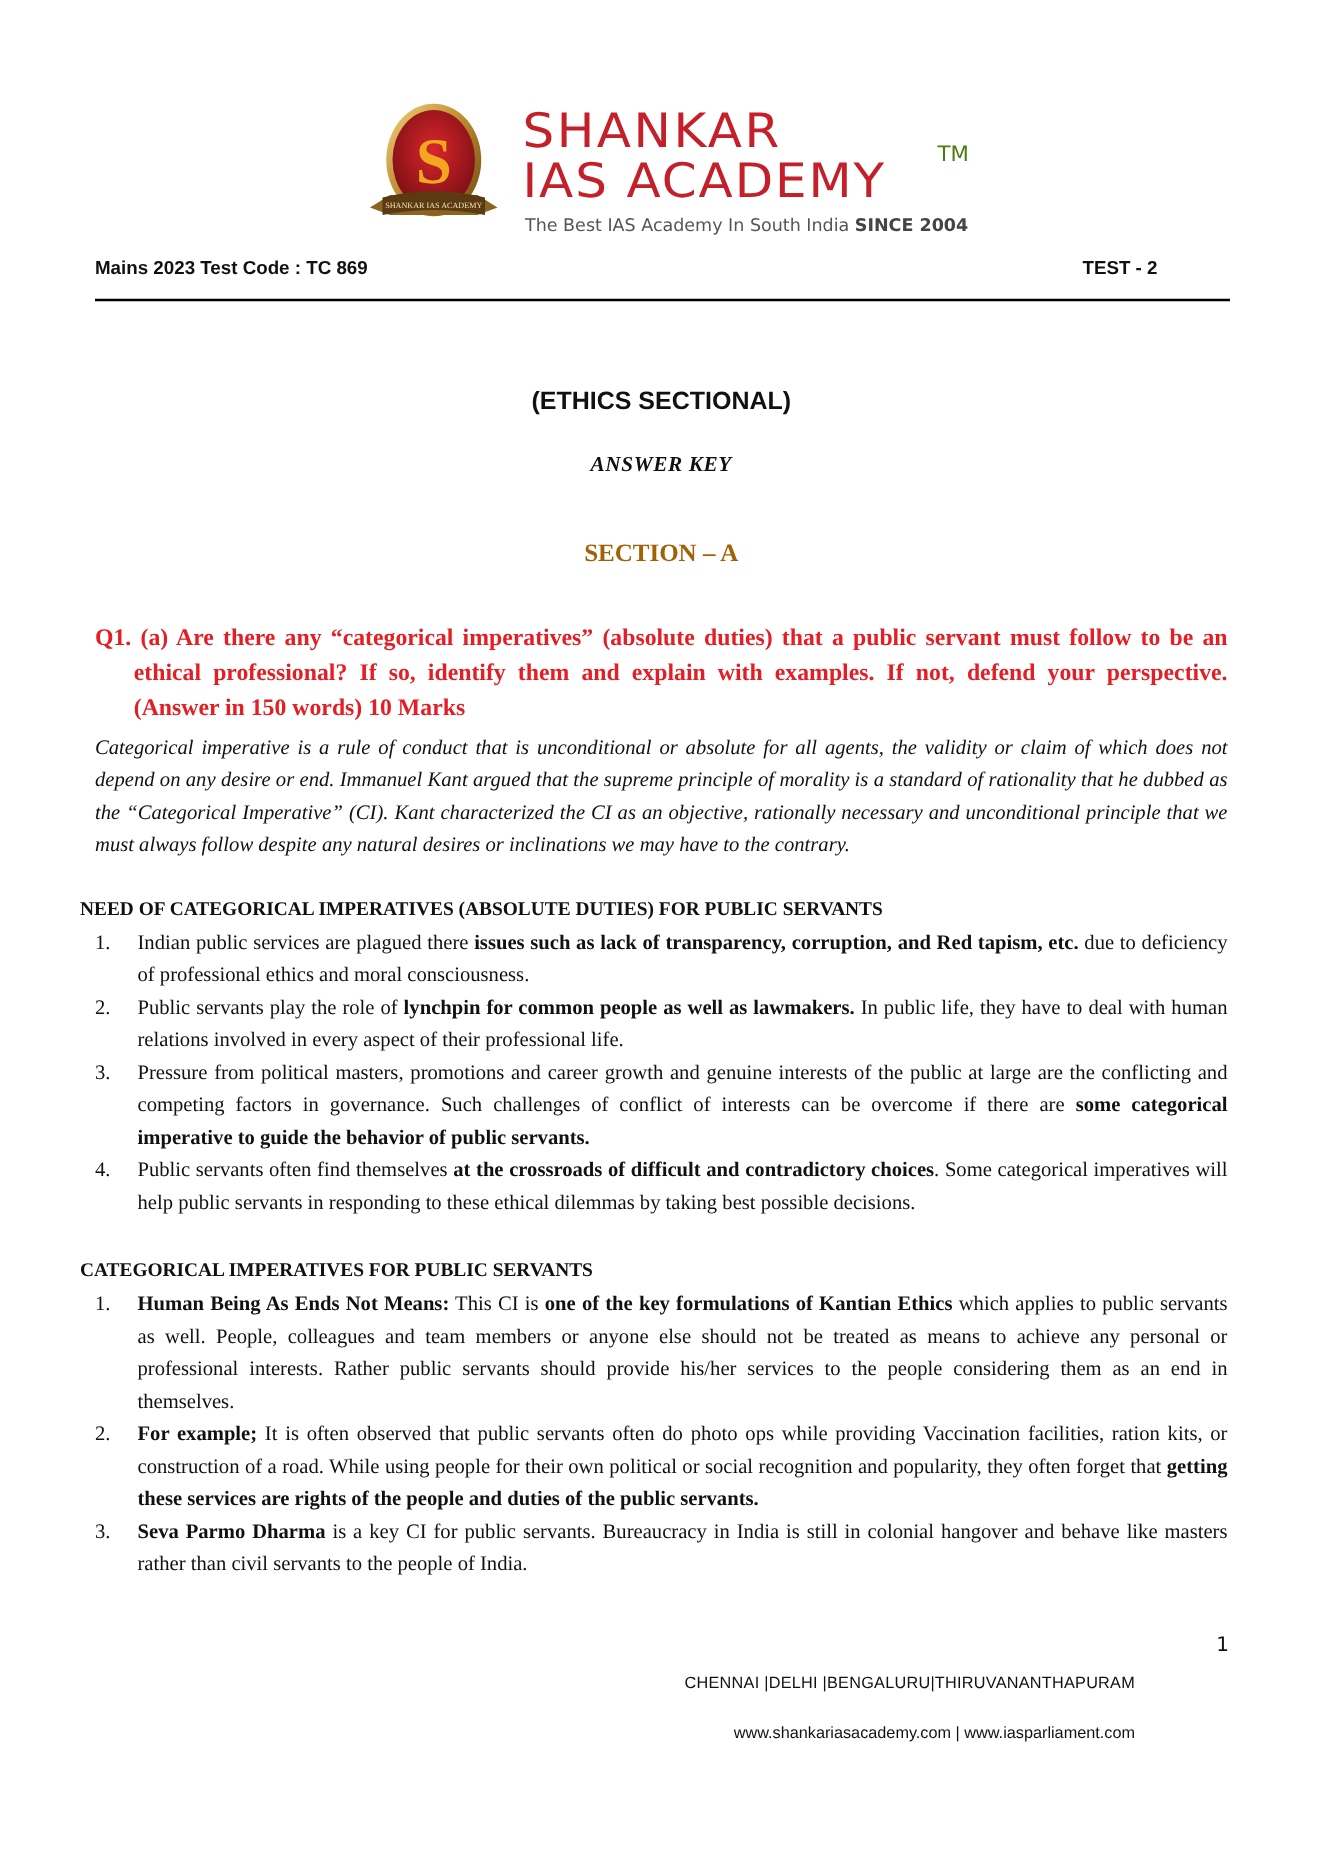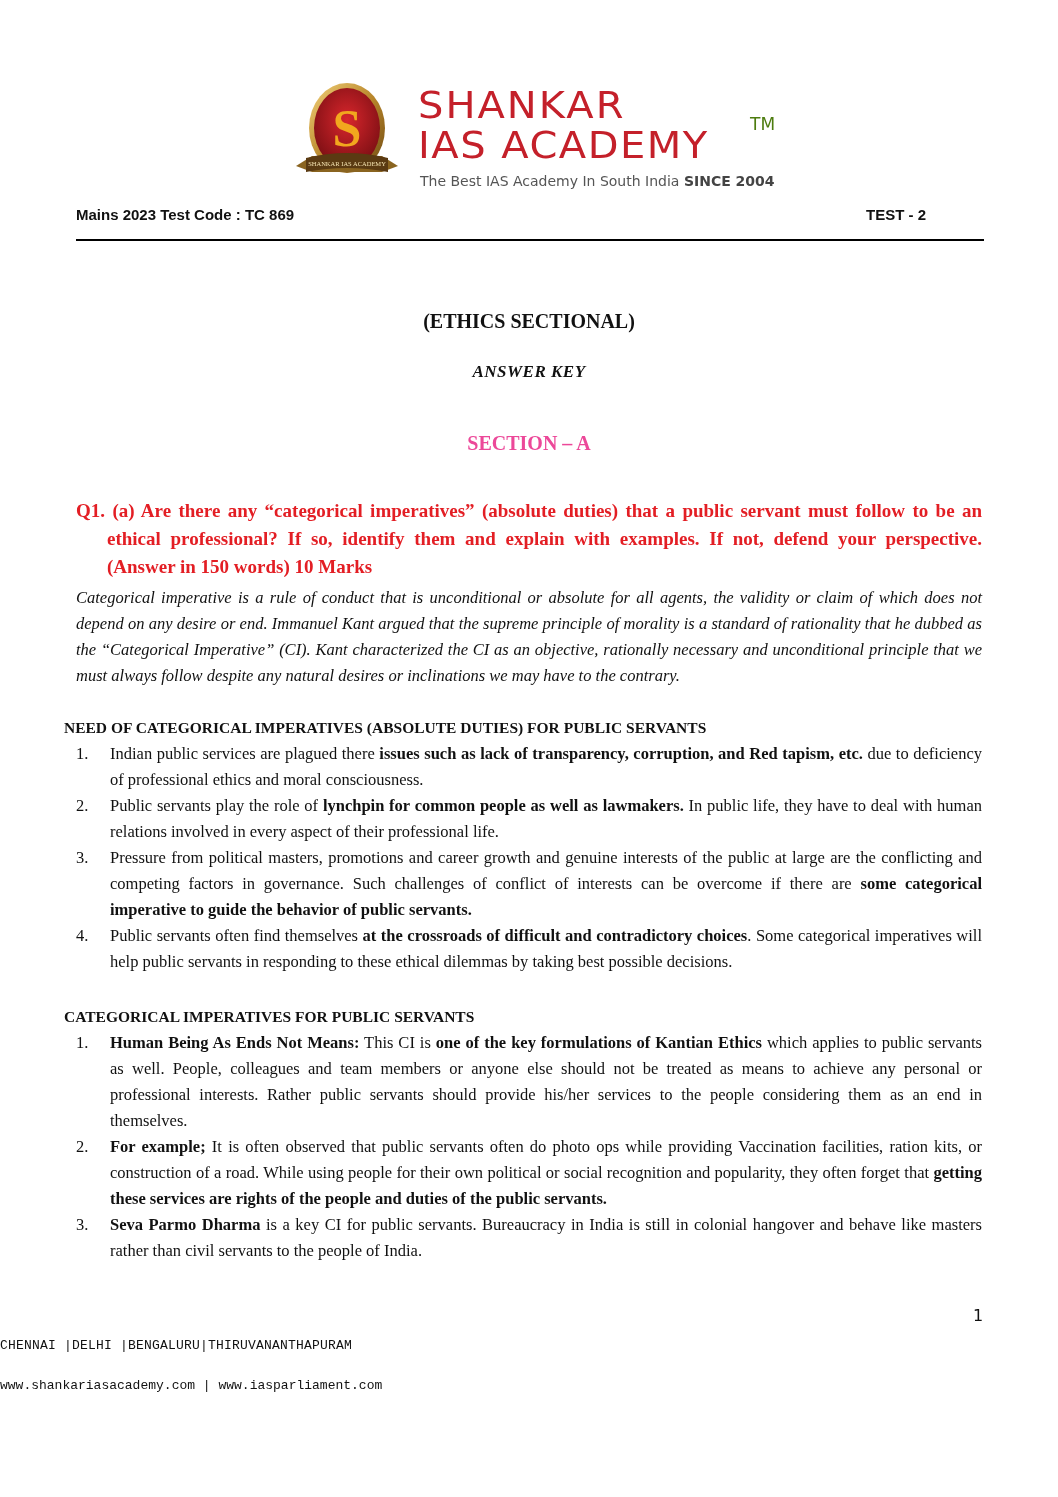--- a/index.html
+++ b/index.html
@@ -15,40 +15,40 @@
   .tm { position: absolute; left: 460px; top: 34px; font-family: "DejaVu Sans", sans-serif; font-size: 17px; color: #4d7c0f; }
   .tagline { position: absolute; left: 130px; top: 93px; font-family: "DejaVu Sans", sans-serif; font-size: 14px; color: #555; white-space: nowrap; }
   .tagline b { color: #444; }
 
   
   .codebar { position: absolute; left: 76px; top: 206px; width: 908px; height: 30px; font-family: "Liberation Sans", sans-serif; font-weight: bold; font-size: 15px; }
   .codebar .left { position: absolute; left: 0; top: 0; }
   .codebar .right { position: absolute; right: 58px; top: 0; }
   .rule { position: absolute; left: 76px; top: 239px; width: 908px; height: 2px; background: #000; }
 
-  .ethics-title { position: absolute; left: 0; width: 1058px; top: 310px; text-align: center; font-family: Liberation Serif, serif; font-weight: bold; font-size: 20px; }
+  .ethics-title { position: absolute; left: 0; width: 1058px; top: 310px; text-align: center; font-family: Liberation Sans, sans-serif; font-weight: bold; font-size: 20px; }
   .answer-key { position: absolute; left: 0; width: 1058px; top: 362px; text-align: center; font-family: Liberation Serif, serif; font-weight: bold; font-style: italic; font-size: 17px; letter-spacing: 0.5px; }
-  .section-a { position: absolute; left: 0; width: 1058px; top: 432px; text-align: center; font-family: "Liberation Serif", serif; font-weight: bold; font-size: 20px; color: #ec4899; }
+  .section-a { position: absolute; left: 0; width: 1058px; top: 432px; text-align: center; font-family: "Liberation Serif", serif; font-weight: bold; font-size: 20px; color: #a16207; }
 
   .question { position: absolute; left: 76px; top: 497px; width: 906px; font-family: "Liberation Serif", serif; font-weight: bold; font-size: 19px; line-height: 28px; color: #e31e24; text-align: justify; padding-left: 31px; text-indent: -31px; box-sizing: border-box; }
 
   .intro { position: absolute; left: 76px; top: 585px; width: 906px; font-family: "Liberation Serif", serif; font-style: italic; font-size: 16.5px; line-height: 26px; text-align: justify; }
 
   .heading { position: absolute; left: 64px; width: 906px; font-family: "Liberation Serif", serif; font-weight: bold; font-size: 15.5px; line-height: 22px; }
   .h1 { top: 717px; }
   .h2 { top: 1006px; }
 
   .olist { position: absolute; left: 76px; width: 906px; margin: 0; padding: 0; list-style: none; font-family: "Liberation Serif", serif; font-size: 16.5px; line-height: 26px; }
   .olist li { position: relative; padding-left: 34px; text-align: justify; }
   .list1 { top: 741px; }
   .list2 { top: 1030px; }
   .marker { position: absolute; left: 34px; top: 0; }
 
   .pageno { position: absolute; left: 973px; top: 1306px; font-family: "DejaVu Sans", sans-serif; font-size: 16px; }
-  .footer { position: absolute; left: 0; width: 908px; text-align: left; font-family: Liberation Mono, monospace; font-size: 13px; }
+  .footer { position: absolute; left: 0; width: 908px; text-align: right; font-family: Liberation Sans, sans-serif; font-size: 13px; }
   .f1 { top: 1338px; letter-spacing: 0.2px; }
   .f2 { top: 1358px; margin-top: 20px; }
 </style>
 </head>
 <body>
 
 <div class="page">
 
   <div class="logo-wrap">
     <svg class="emblem" viewBox="0 0 115 112">

